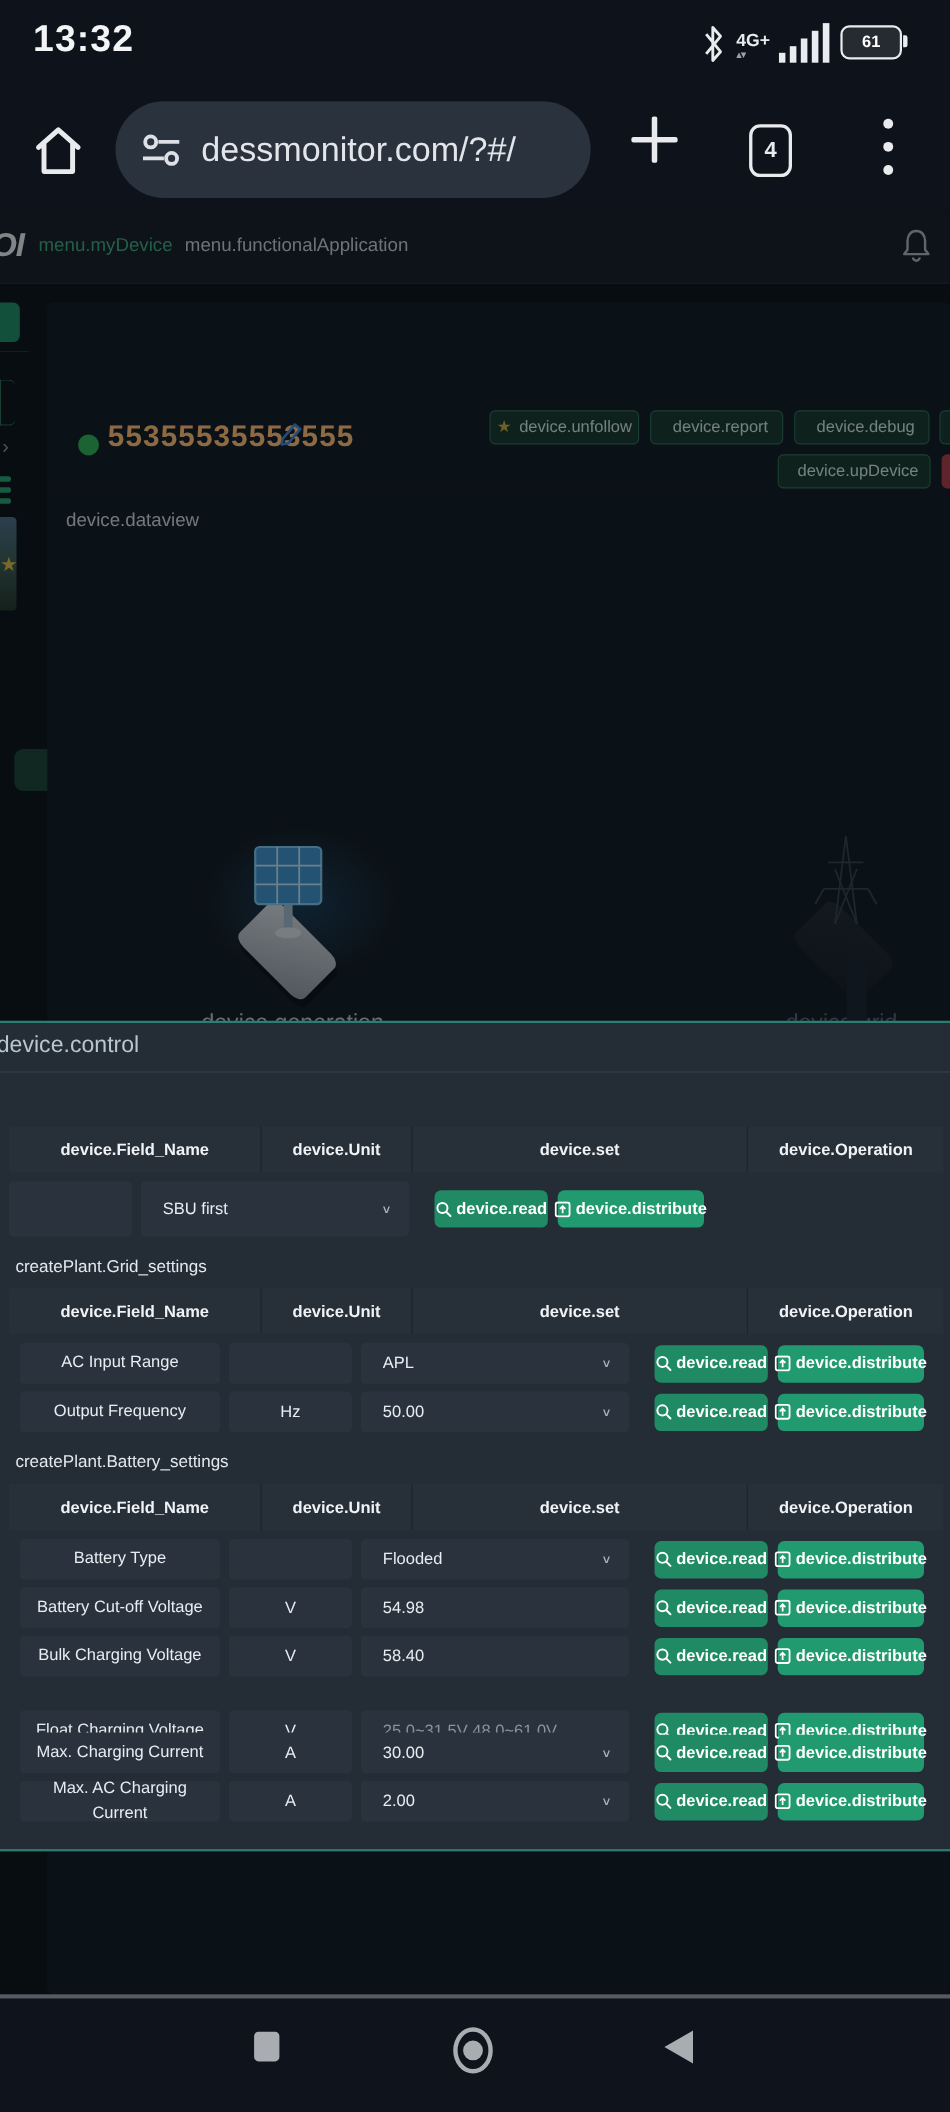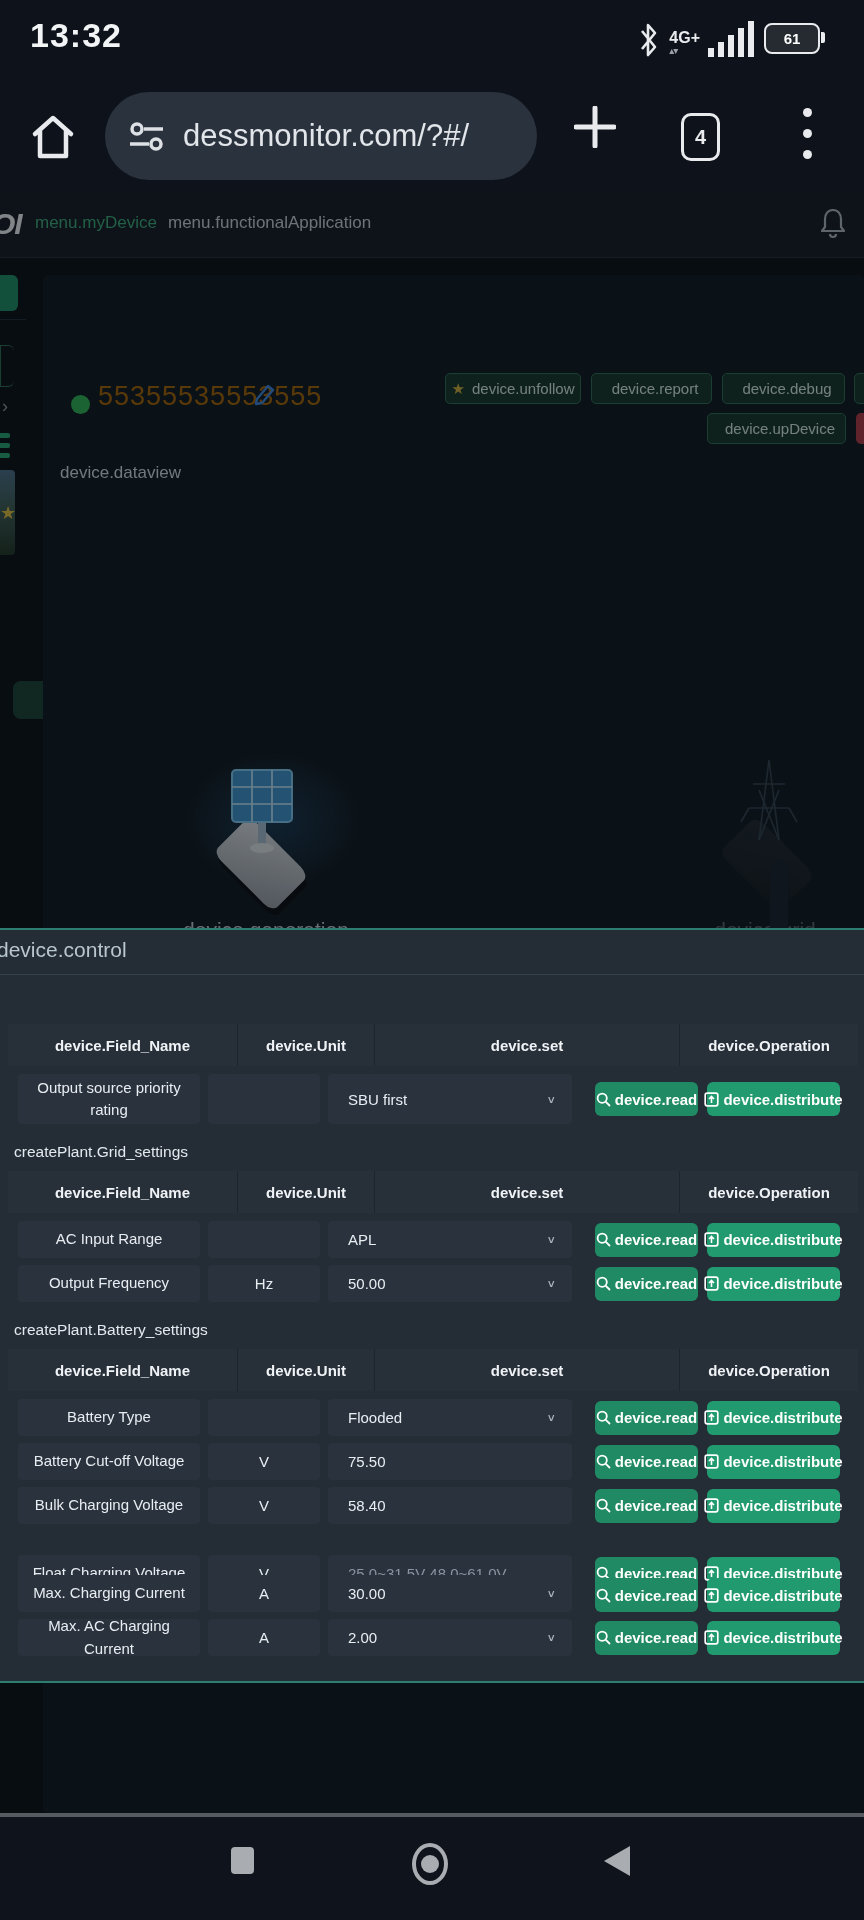--- a/index.html
+++ b/index.html
@@ -43,21 +43,21 @@
   .sbox{position:absolute;border:1px solid #2e6b52;border-right:none;border-radius:0 6px 6px 0;}
   .schev{position:absolute;color:#8b949e;font-size:18px;}
   .sbars i{display:block;width:10px;height:5px;background:#27a06f;margin-bottom:5px;border-radius:0 2px 2px 0;}
   .sphoto{position:absolute;background:linear-gradient(180deg,#4a6d86 0%,#3c5a54 45%,#233528 100%);border-radius:0 4px 4px 0;}
   .sphoto .star{position:absolute;left:0px;top:32px;color:#d8b93e;font-size:18px;}
 
   .card{position:absolute;background:#121a21;border-radius:6px;}
 
   
   .dot{position:absolute;width:19px;height:19px;border-radius:50%;background:#2fae52;}
-  .devname{position:absolute;font-size:27px;font-weight:400;color:#a16207;letter-spacing:1px;}
+  .devname{position:absolute;font-size:27px;font-weight:700;color:#fdba74;letter-spacing:1px;}
   .gbtn{position:absolute;height:31px;background:#17352c;border:1px solid #2e6b52;border-radius:5px;
         display:flex;align-items:center;justify-content:center;gap:7px;font-size:15px;color:#cfe3da;padding:0 14px;box-sizing:border-box;}
   .gbtn .ic{font-size:15px;line-height:1;}
   .redfrag{position:absolute;background:#a93b45;border-radius:5px 0 0 5px;}
   .tab{position:absolute;top:196px;font-size:17px;color:#8b949e;white-space:nowrap;}
   .tab.active{color:#35a276;}
   .tabline{position:absolute;background:#35a276;height:3px;}
   .tabborder{position:absolute;background:#242e3a;height:1px;}
 
   
@@ -336,21 +336,20 @@
       <div class="drawer-hr"></div>
       <div id="control-body">
           <div class="sec-label" style="top: 66px; margin-top: 48px;">createPlant.basic_settings</div>
           <div class="thead" style="top: 94px;">
             <div class="hc" style="width: 230px;">device.Field_Name</div>
             <div class="hc" style="width: 137px;">device.Unit</div>
             <div class="hc" style="width: 305px;">device.set</div>
             <div class="hc" style="width: 178px;">device.Operation</div>
           </div>
           <div class="trow" style="top: 144px; height: 50px;">
-            <div class="cell field">Output source priority rating</div>
             <div class="cell unit"></div>
             <div class="cell set">SBU first<span class="chev">∨</span></div>
             <div class="abtn read">
               <svg width="15" height="15" viewBox="0 0 15 15">
                 <circle cx="6.2" cy="6.2" r="4.6" stroke="#fff" stroke-width="1.8" fill="none"></circle>
                 <line x1="9.8" y1="9.8" x2="13.5" y2="13.5" stroke="#fff" stroke-width="1.8" stroke-linecap="round"></line>
               </svg>
               <span>device.read</span>
             </div>
             <div class="abtn dist">
@@ -428,21 +427,21 @@
               <svg width="15" height="15" viewBox="0 0 15 15">
                 <rect x="1.2" y="1.2" width="12.6" height="12.6" rx="2" stroke="#fff" stroke-width="1.7" fill="none"></rect>
                 <path d="M7.5 11 V4.6 M5 7 L7.5 4.5 L10 7" stroke="#fff" stroke-width="1.6" fill="none"></path>
               </svg>
               <span>device.distribute</span>
             </div>
           </div>
           <div class="trow" style="top: 513px; height: 37px;">
             <div class="cell field">Battery Cut-off Voltage</div>
             <div class="cell unit">V</div>
-            <div class="cell set">75.50</div>
+            <div class="cell set">54.98</div>
             <div class="abtn read">
               <svg width="15" height="15" viewBox="0 0 15 15">
                 <circle cx="6.2" cy="6.2" r="4.6" stroke="#fff" stroke-width="1.8" fill="none"></circle>
                 <line x1="9.8" y1="9.8" x2="13.5" y2="13.5" stroke="#fff" stroke-width="1.8" stroke-linecap="round"></line>
               </svg>
               <span>device.read</span>
             </div>
             <div class="abtn dist">
               <svg width="15" height="15" viewBox="0 0 15 15">
                 <rect x="1.2" y="1.2" width="12.6" height="12.6" rx="2" stroke="#fff" stroke-width="1.7" fill="none"></rect>
@@ -482,21 +481,21 @@
               <span>device.read</span>
             </div>
             <div class="abtn dist">
               <svg width="15" height="15" viewBox="0 0 15 15">
                 <rect x="1.2" y="1.2" width="12.6" height="12.6" rx="2" stroke="#fff" stroke-width="1.7" fill="none"></rect>
                 <path d="M7.5 11 V4.6 M5 7 L7.5 4.5 L10 7" stroke="#fff" stroke-width="1.6" fill="none"></path>
               </svg>
               <span>device.distribute</span>
             </div>
           </div>
-          <div class="trow" style="top: 645px; height: 37px; align-items: flex-end;">
+          <div class="trow" style="top: 645px; height: 37px;">
             <div class="cell field">Max. Charging Current</div>
             <div class="cell unit">A</div>
             <div class="cell set">30.00<span class="chev">∨</span></div>
             <div class="abtn read">
               <svg width="15" height="15" viewBox="0 0 15 15">
                 <circle cx="6.2" cy="6.2" r="4.6" stroke="#fff" stroke-width="1.8" fill="none"></circle>
                 <line x1="9.8" y1="9.8" x2="13.5" y2="13.5" stroke="#fff" stroke-width="1.8" stroke-linecap="round"></line>
               </svg>
               <span>device.read</span>
             </div>

